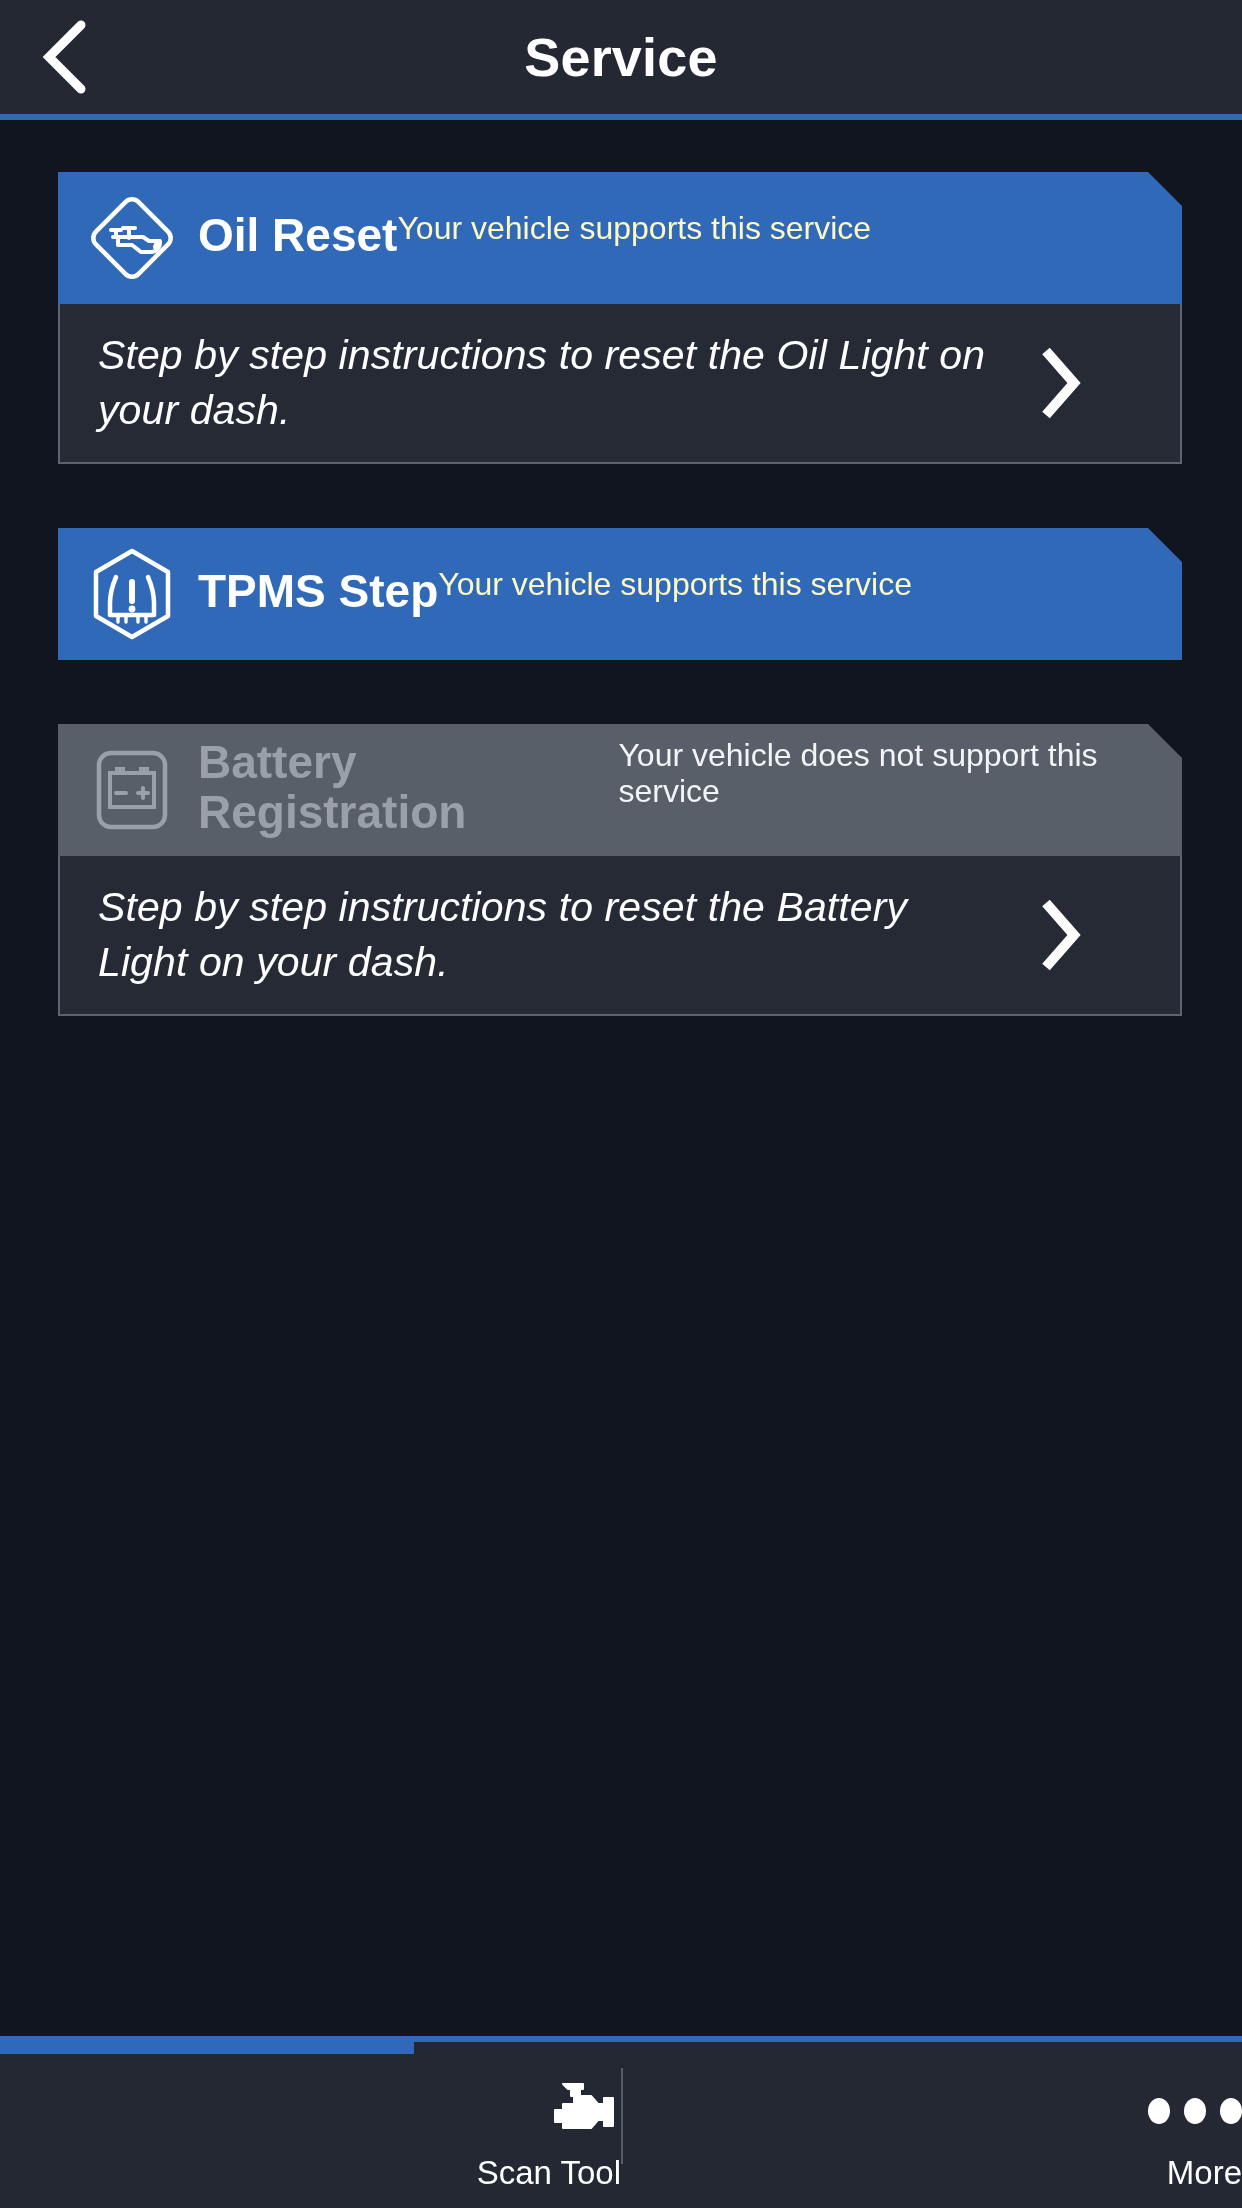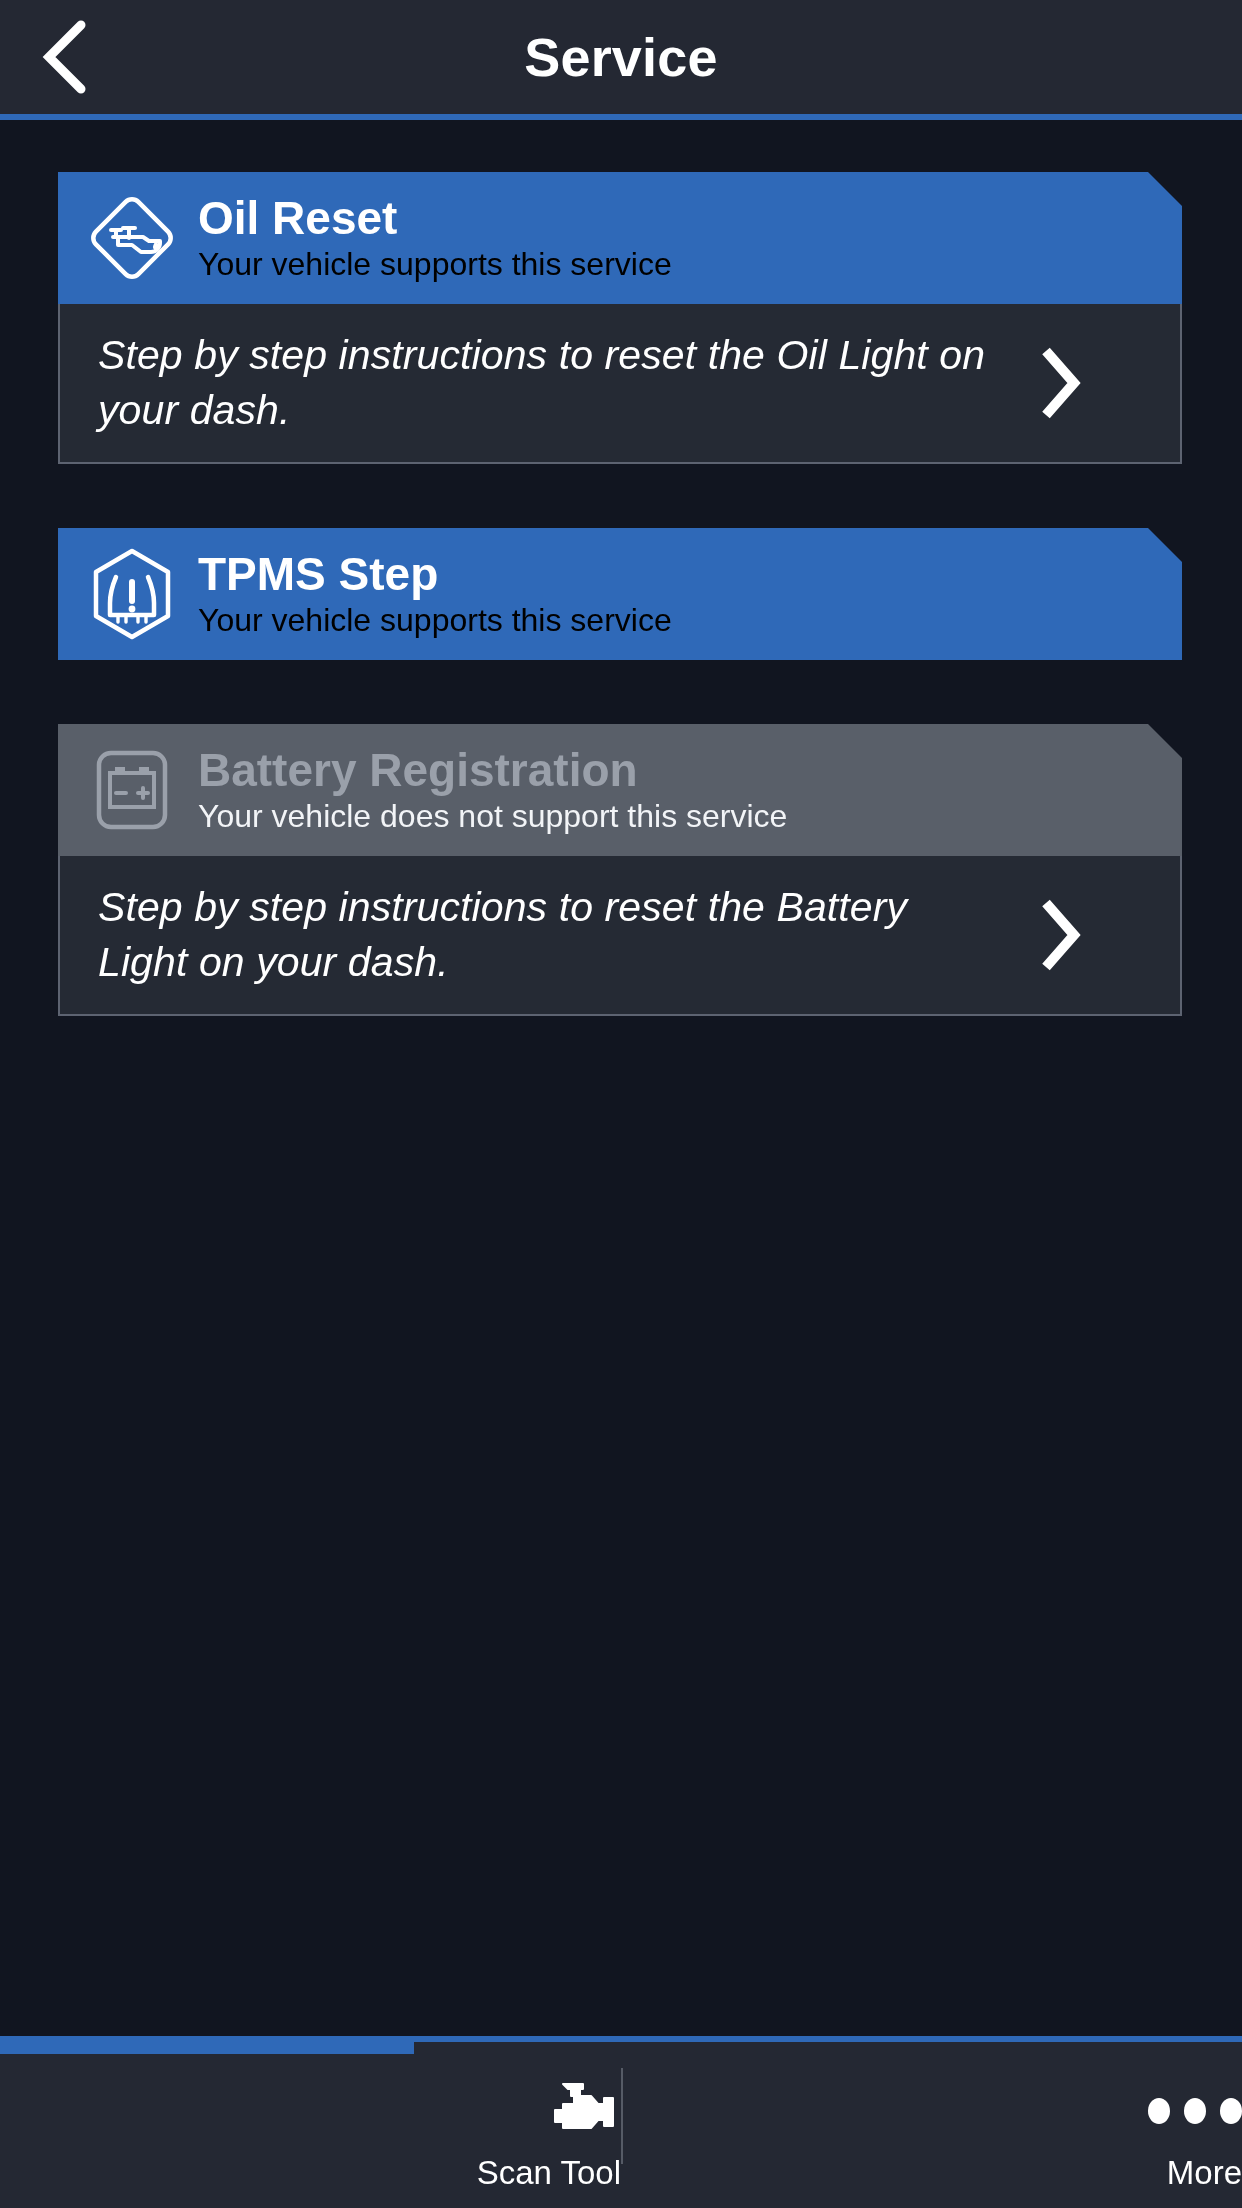--- a/index.html
+++ b/index.html
@@ -93,34 +93,34 @@
     flex: 0 0 104px;
     display: flex;
     align-items: center;
     justify-content: center;
   }
   .banner-icon svg { display: block; }
 
   .banner-text {
     margin-left: 14px;
     display: flex;
-    flex-direction: column;
+    flex-direction: row;
     justify-content: flex-end;
   }
   .banner-title {
     font-size: 46px;
     font-weight: bold;
     color: #ffffff;
     line-height: 1.08;
     margin-bottom: 4px;
   }
   .card-banner.disabled .banner-title { color: #9aa0aa; }
   .banner-sub {
     font-size: 32px;
-    color: #000000;
+    color: #fef9c3;
     line-height: 1.1;
   }
   .card-banner.disabled .banner-sub { color: #f2f4f7; }
 
   .card-body {
     position: relative;
     width: 1124px;
     min-height: 160px;
     box-sizing: border-box;
     background: #252a34;

